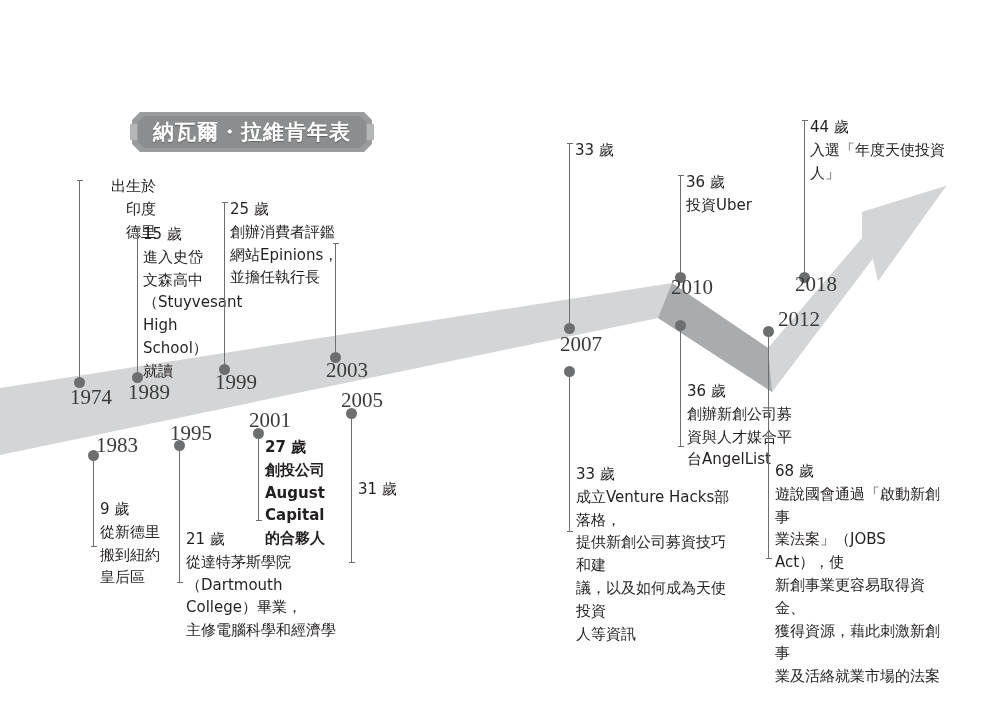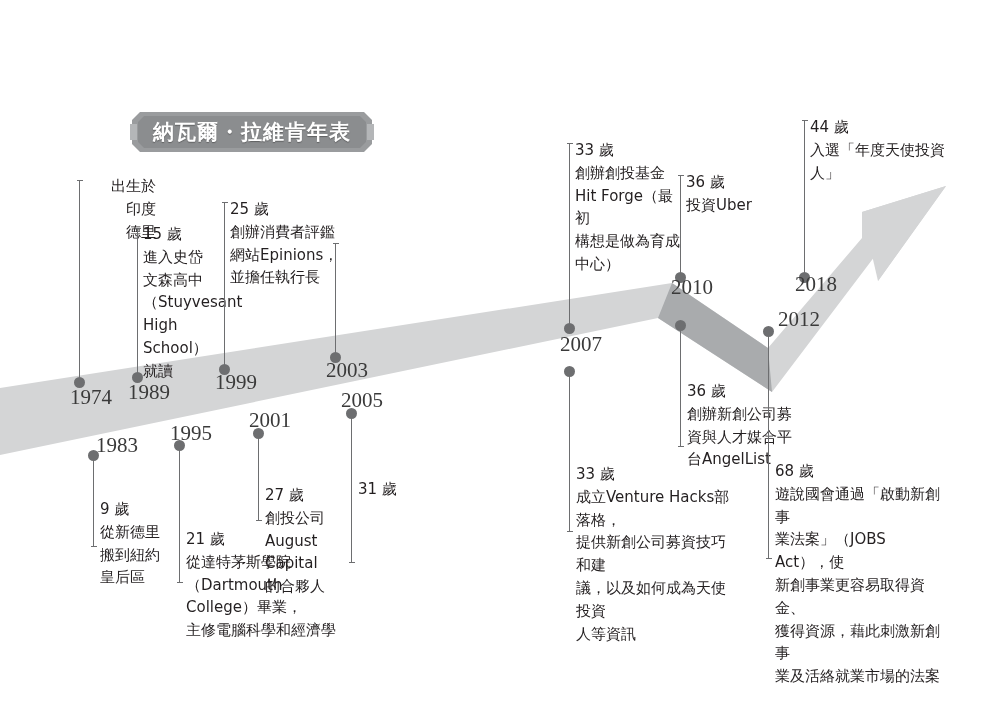--- a/index.html
+++ b/index.html
@@ -130,21 +130,21 @@
   <div class="note" style="left:230px;top:198px;width:110px;">
     <span class="age">25 歲</span>
     <span class="body" style="white-space:pre-line;">創辦消費者評鑑
 網站Epinions，
 並擔任執行長</span>
   </div>
 
   <div class="dot" style="left:253px;top:428px;"></div>
   <div class="year" style="left:249px;top:408px;">2001</div>
   <div class="stem cap-bot" style="left:258px;top:435px;height:86px;"></div>
-  <div class="note" style="left:265px;top:484px;width:100px;">
+  <div class="note" style="left:265px;top:436px;width:100px;font-weight:bold;">
     <span class="age">27 歲</span>
     <span class="body" style="white-space:pre-line;">創投公司
 August Capital
 的合夥人</span>
   </div>
 
   <div class="dot" style="left:330px;top:352px;"></div>
   <div class="year" style="left:326px;top:358px;">2003</div>
   <div class="stem cap-top" style="left:335px;top:243px;height:111px;"></div>
 
@@ -153,24 +153,20 @@
   <div class="stem cap-bot" style="left:351px;top:415px;height:148px;"></div>
   <div class="note" style="left:358px;top:478px;width:108px;">
     <span class="age">31 歲</span>
   </div>
 
   <div class="dot" style="left:564px;top:323px;"></div>
   <div class="year" style="left:560px;top:332px;">2007</div>
   <div class="stem cap-top" style="left:569px;top:143px;height:182px;"></div>
   <div class="note" style="left:575px;top:139px;width:110px;">
     <span class="age">33 歲</span>
-    <span class="body" style="white-space:pre-line;">創辦創投基金
-Hit Forge（最初
-構想是做為育成
-中心）</span>
   </div>
 
   <div class="dot" style="left:564px;top:366px;"></div>
   <div class="stem cap-bot" style="left:569px;top:373px;height:159px;"></div>
   <div class="note" style="left:576px;top:463px;width:160px;">
     <span class="age">33 歲</span>
     <span class="body" style="white-space:pre-line;">成立Venture Hacks部落格，
 提供新創公司募資技巧和建
 議，以及如何成為天使投資
 人等資訊</span>

